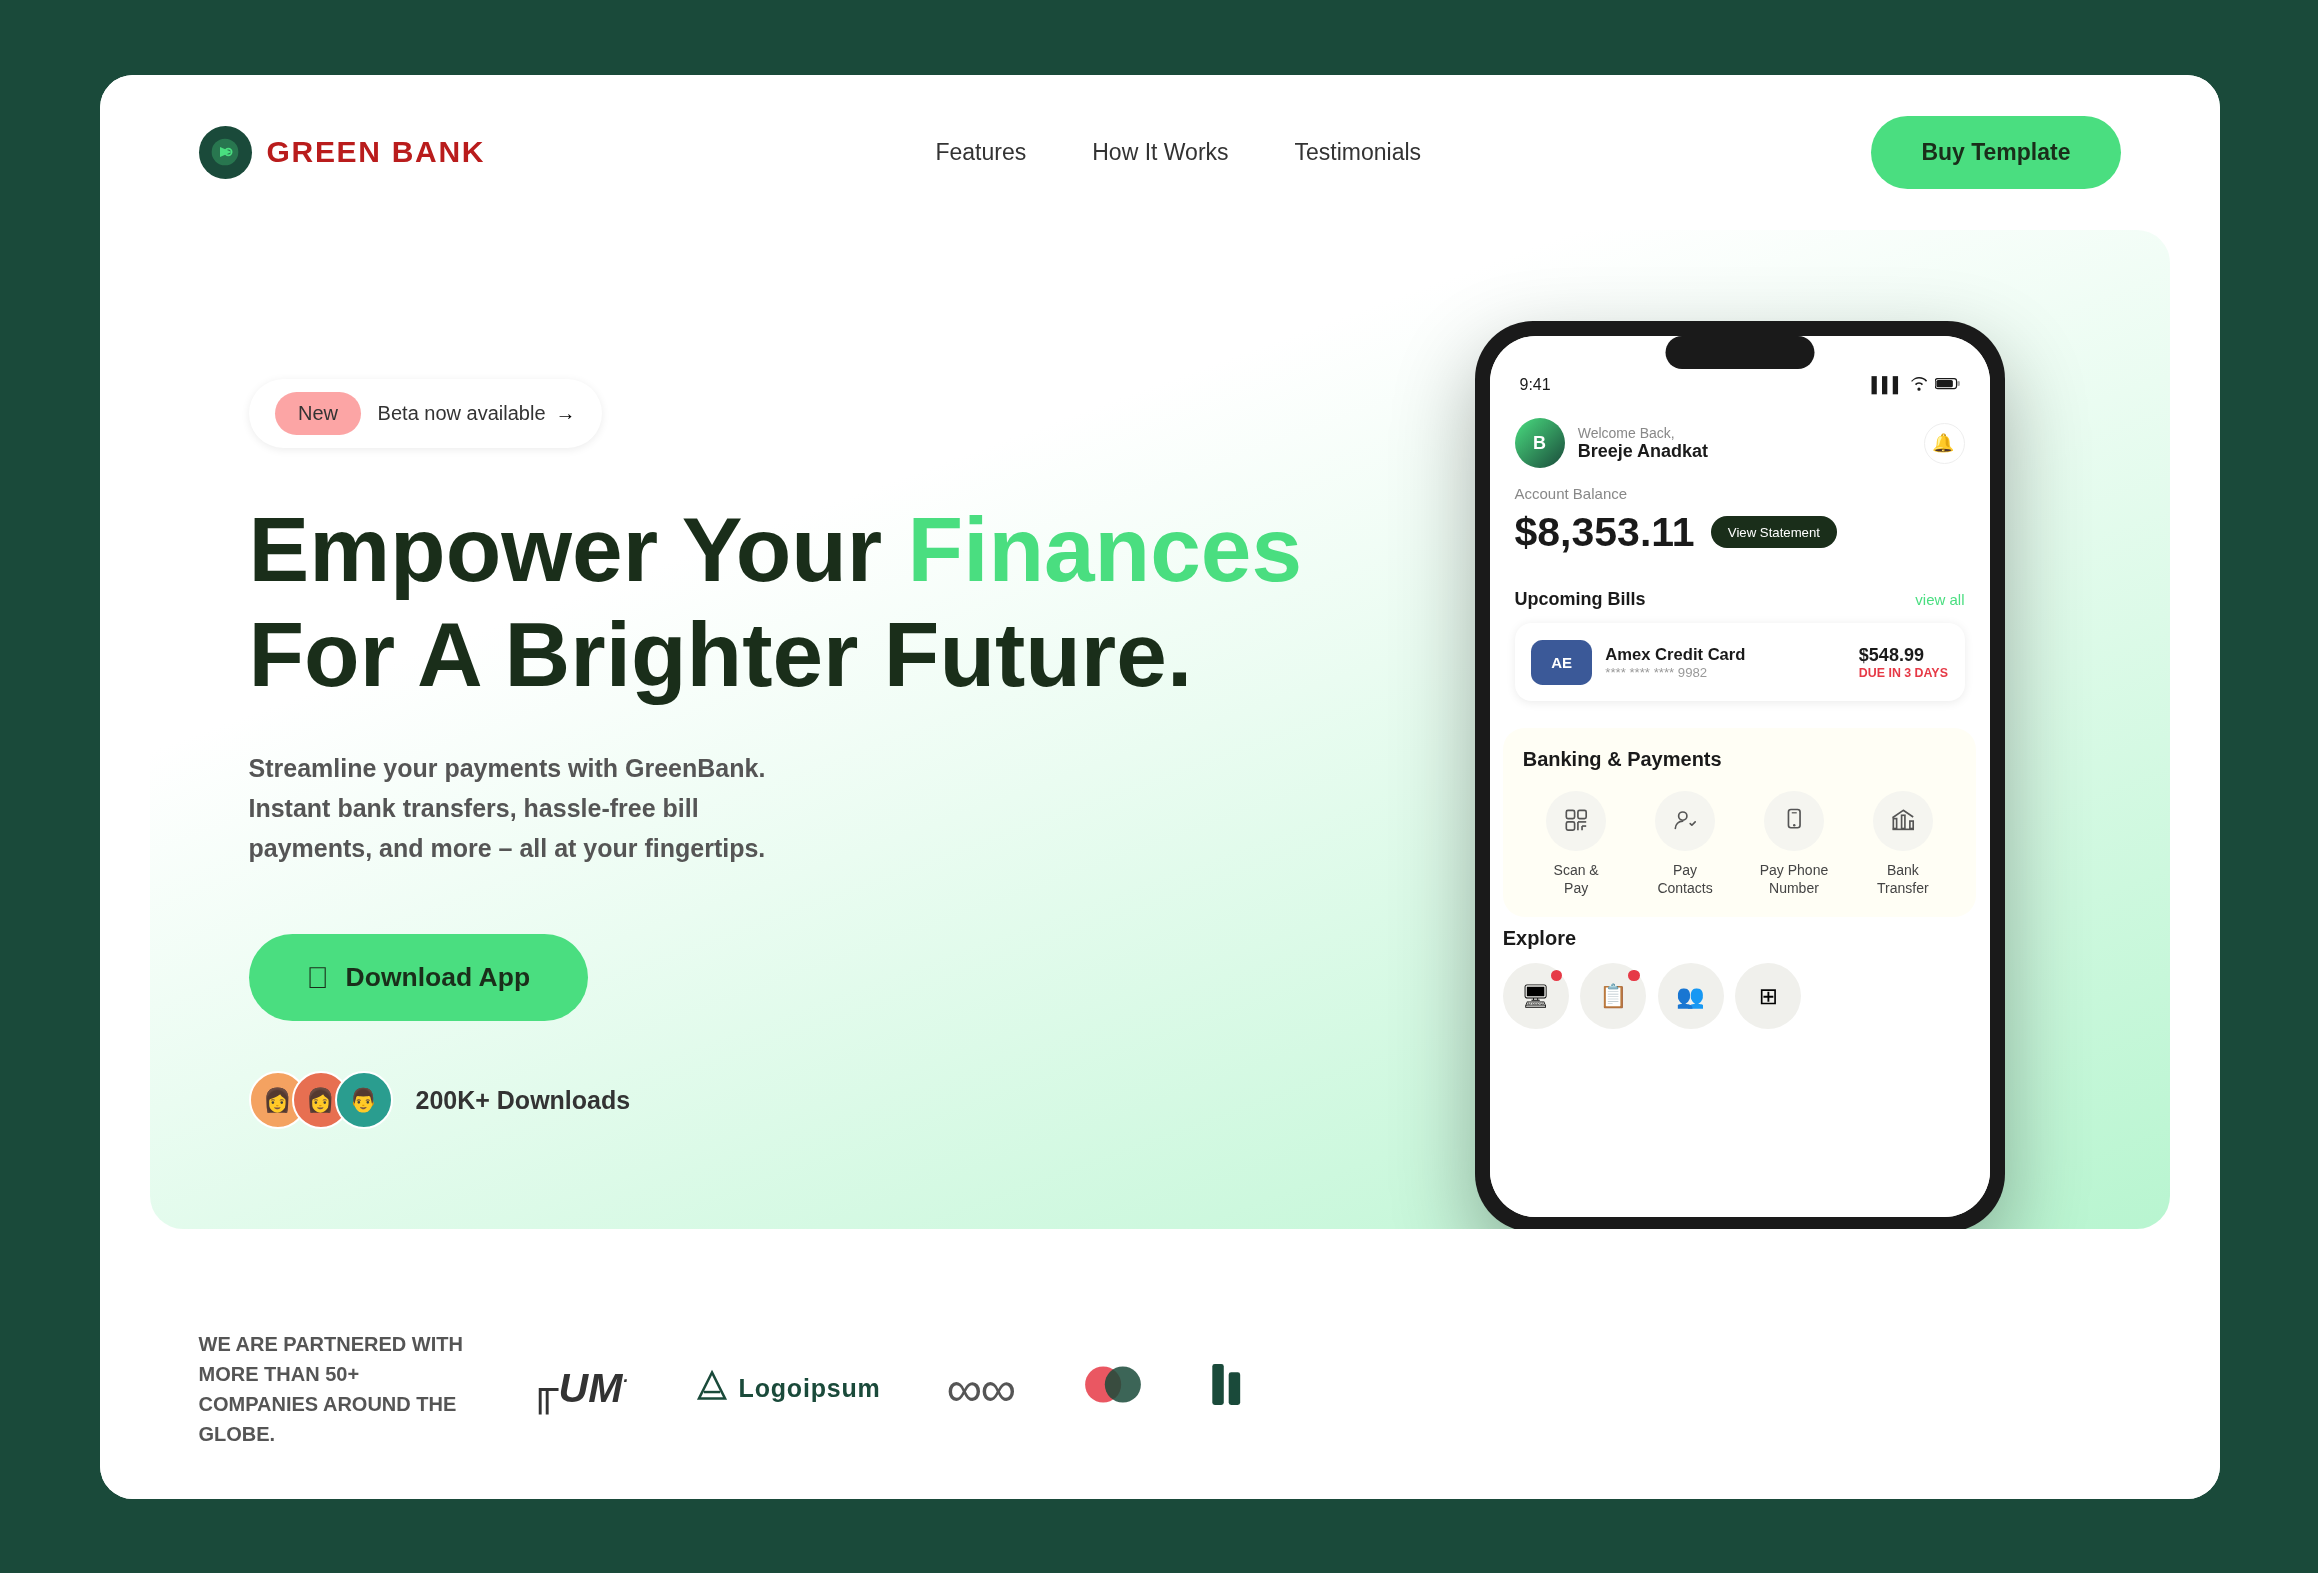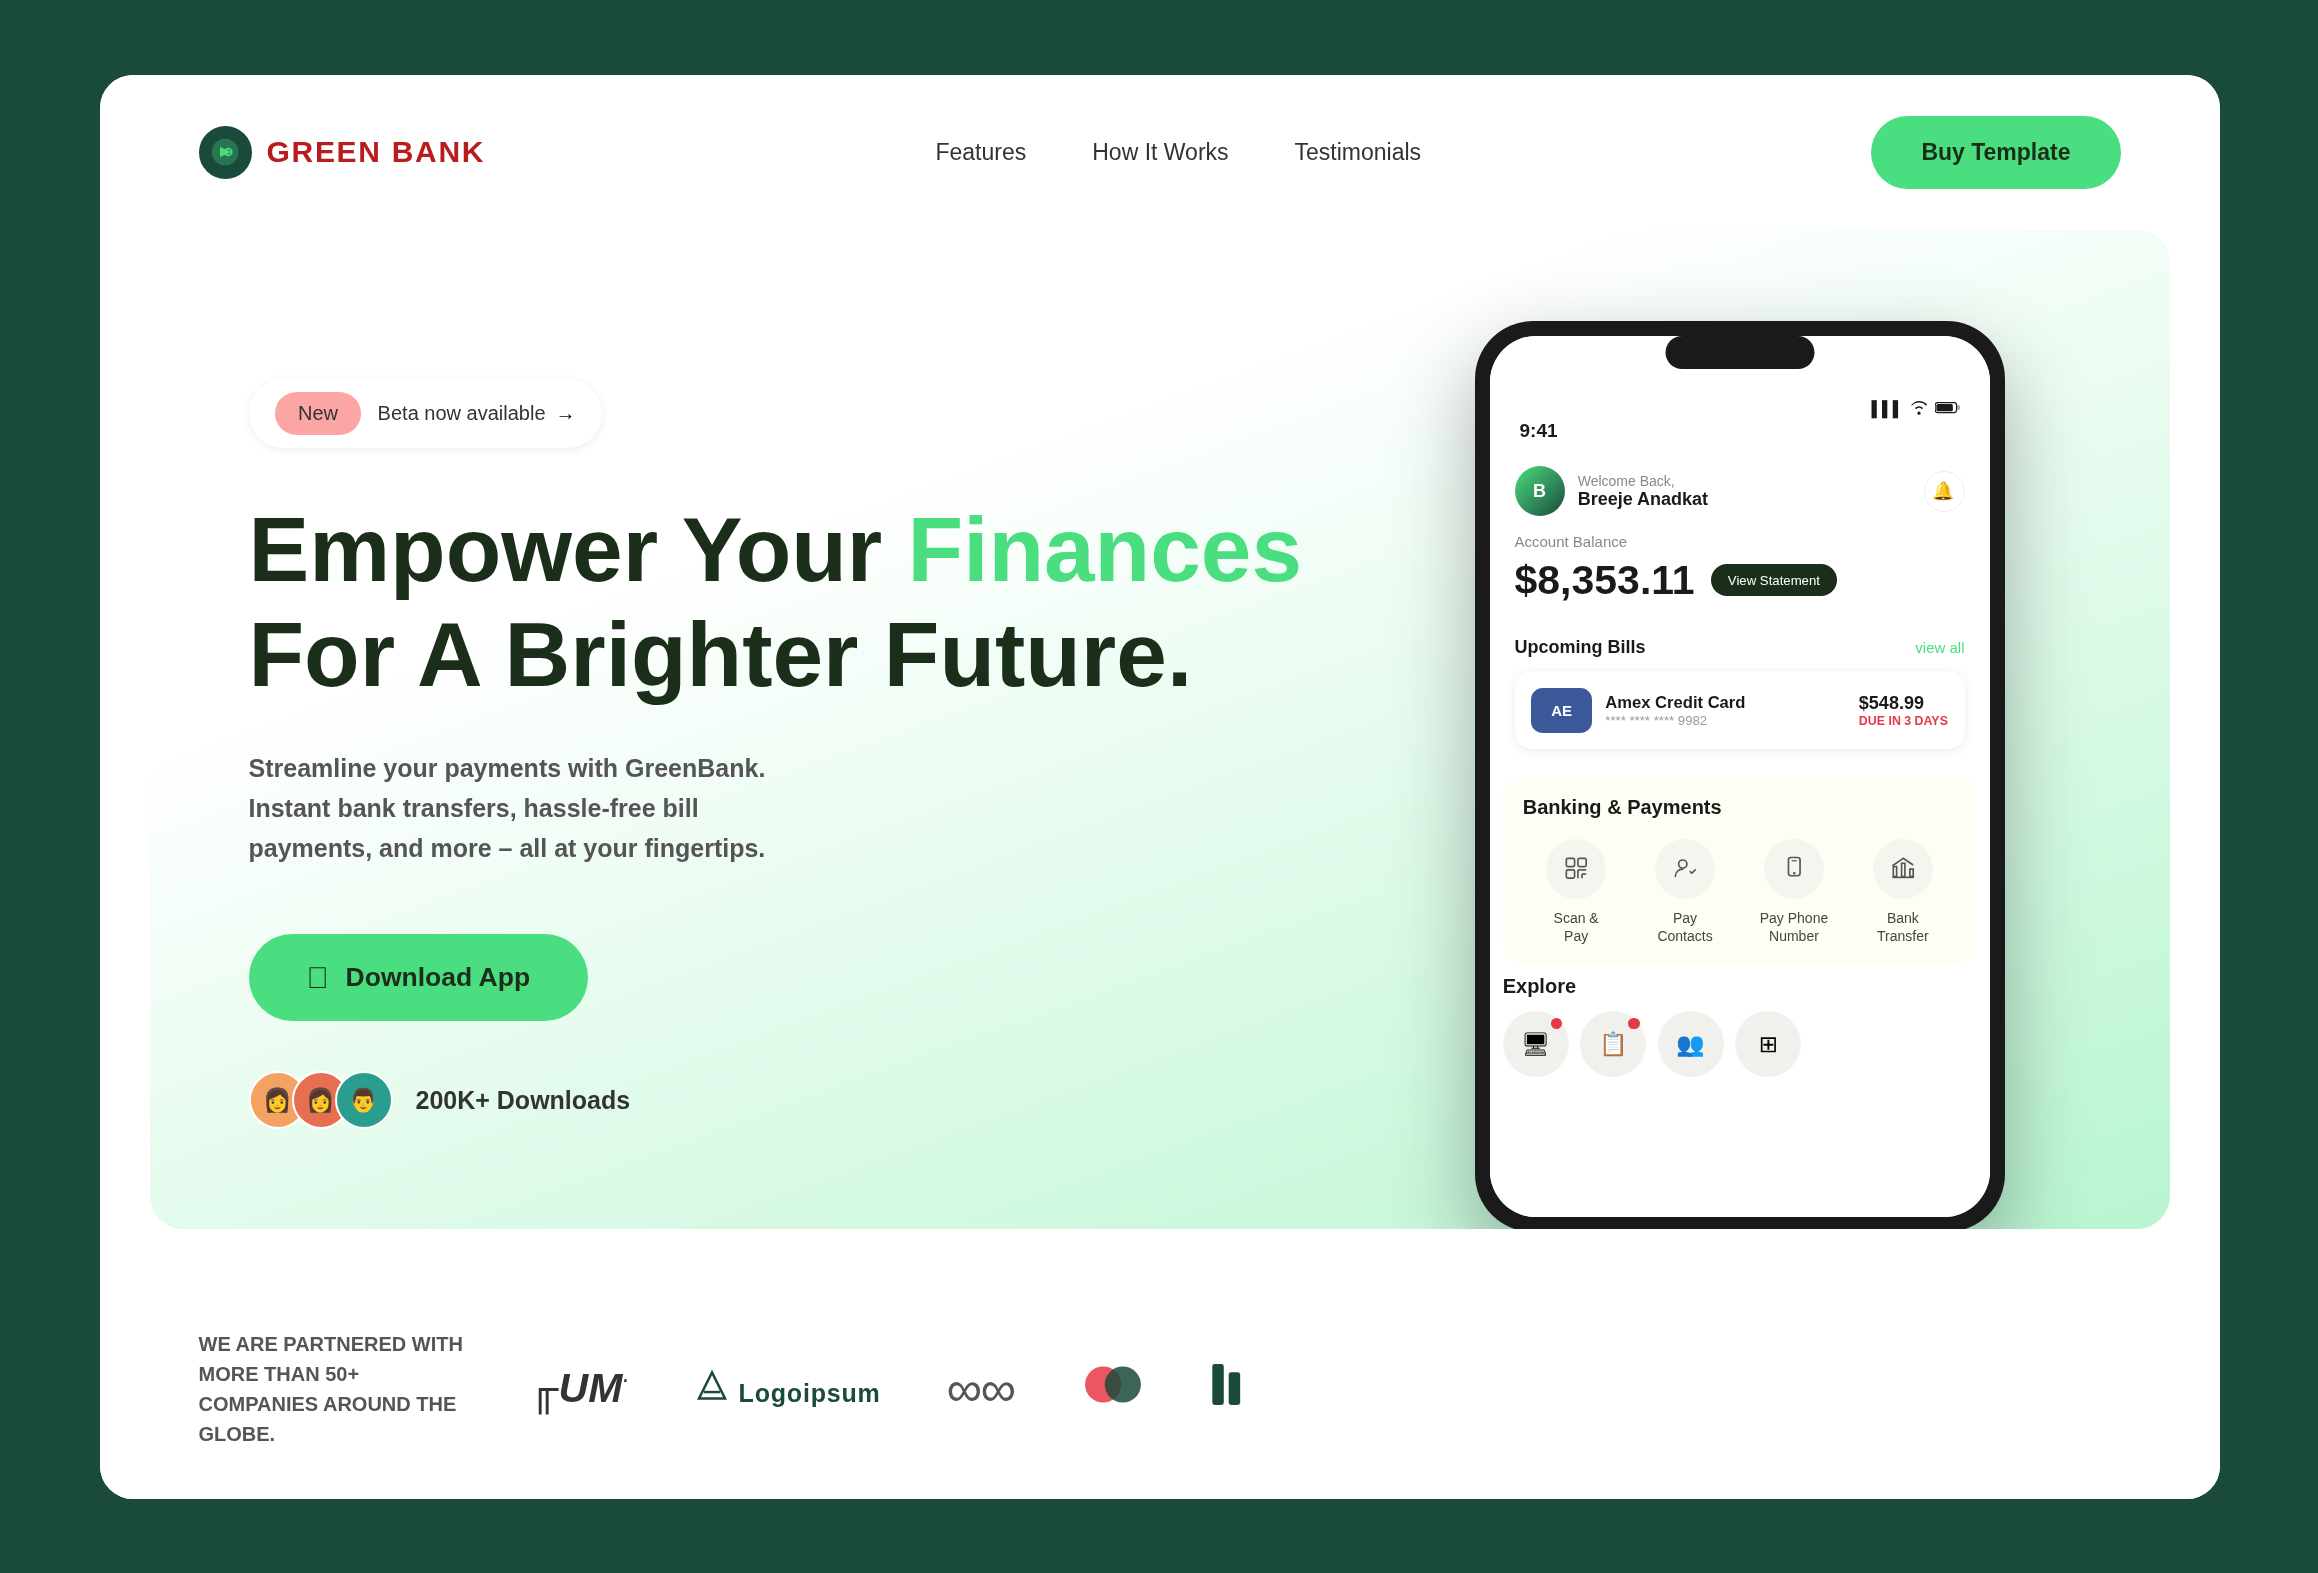--- a/index.html
+++ b/index.html
@@ -218,24 +218,23 @@
       flex-direction: column;
     }
     .phone-status-bar {
       display: flex;
       justify-content: space-between;
       align-items: center;
       padding: 16.6px 30px 8.3px;
       background: white;
     }
     .status-time {
-      font-size: 19px;
-      font-weight: 700;
-      color: #1a1a1a;
-      margin-top: 44px;
+      font-size: 16px;
+      font-weight: 400;
+      color: #1a1a1a;
     }
     .status-icons {
       display: flex;
       align-items: center;
       gap: 6.6px;
       font-size: 15px;
       color: #1a1a1a;
     }
     .notch {
       position: absolute;
@@ -495,21 +494,21 @@
       display: flex;
       align-items: center;
       gap: 66px;
       flex: 1;
     }
     .partner-logo {
       font-size: 26.5px;
       font-weight: 800;
       color: #333;
       display: flex;
-      align-items: flex-end;
+      align-items: center;
       gap: 8.3px;
     }
     .partner-logo.um { color: #333; font-style: italic; font-size: 33px; }
     .partner-logo.logoipsum { color: #1a4a3a; font-size: 23px; }
     .partner-logo.loops { font-size: 36px; color: #555; letter-spacing: -1.7px; }
     .partner-logo.mc { font-size: 33px; }
     .partner-logo.bar { font-size: 40px; font-weight: 900; color: #1a4a3a; letter-spacing: -3.3px; }
   </style>
 </head>
 <body>

